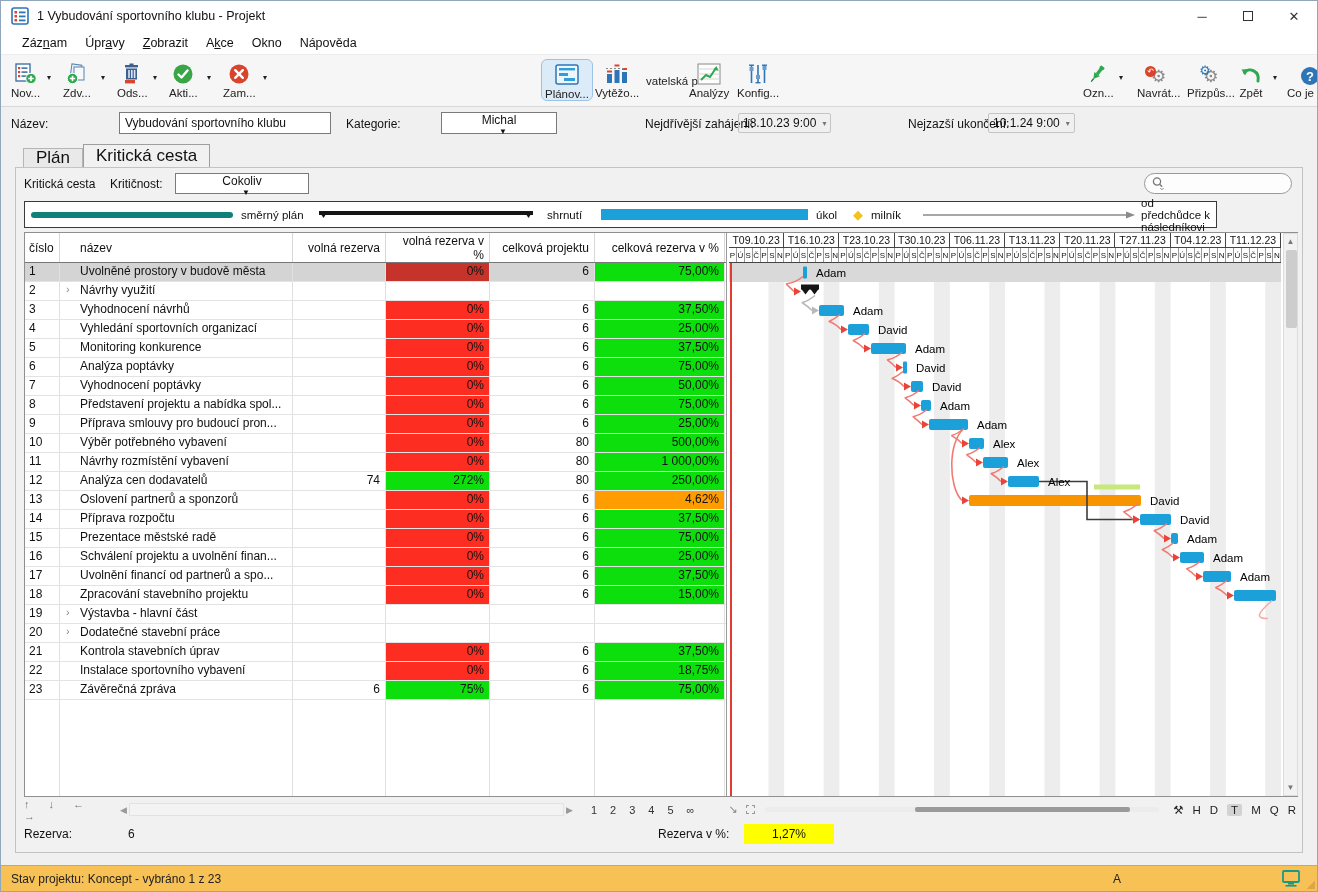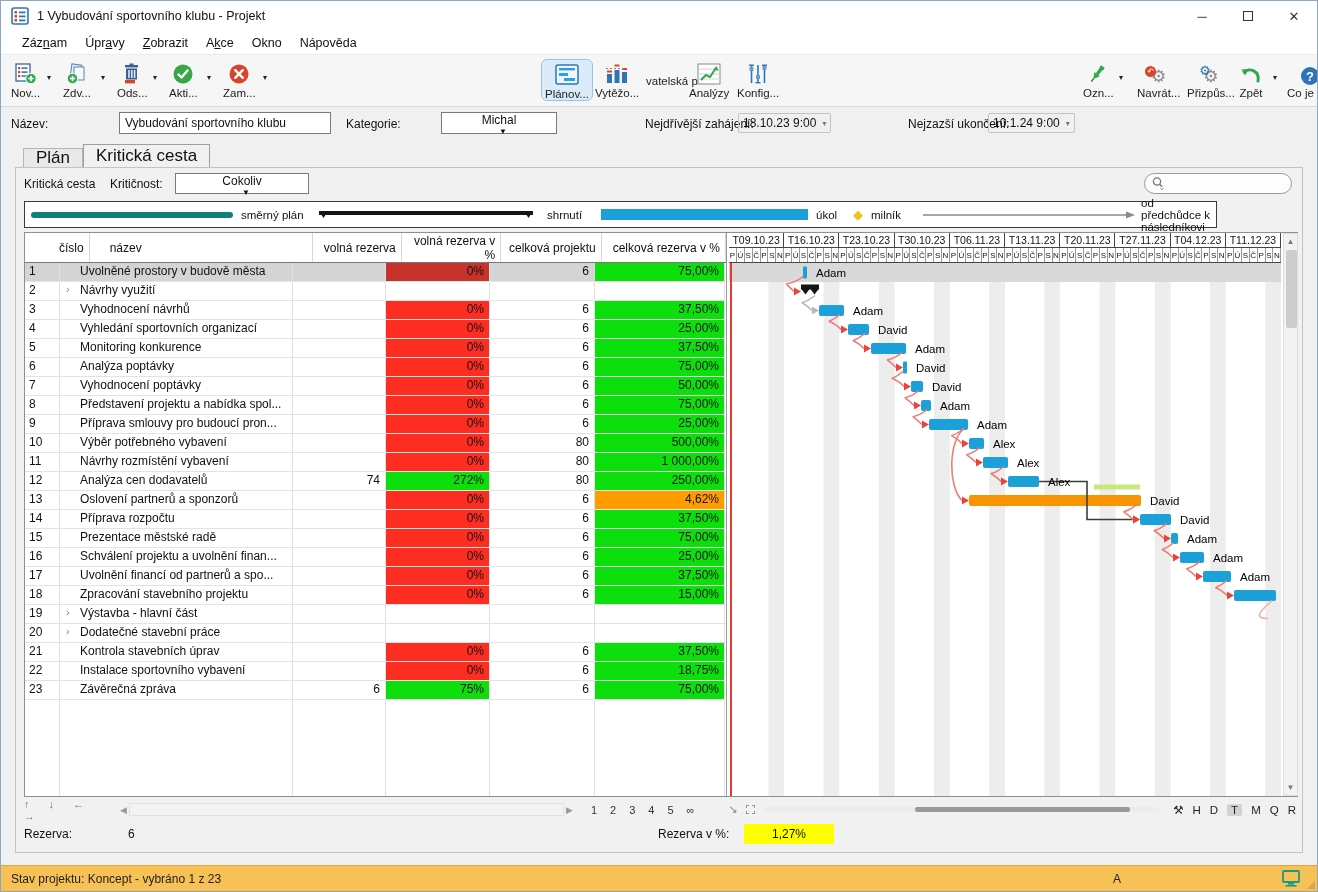--- a/index.html
+++ b/index.html
@@ -46,21 +46,21 @@
   .filterrow{position:absolute;left:8px;top:4px;height:24px;width:1272px;}
   .flab{position:absolute;top:5px;font-size:12px;}
   .searchpill{position:absolute;right:4px;top:1px;width:148px;height:21px;border:1px solid #999;border-radius:11px;background:#fdfdfd;display:flex;align-items:center;padding-left:6px;}
   
   .legendbox{position:absolute;left:8px;top:33px;width:1193px;height:27px;background:#fff;border:1px solid #3a3a3a;}
   .lgitem{position:absolute;top:0;height:25px;display:flex;align-items:center;font-size:11.5px;}
   .lgbar{height:6px;}
   
   .content{position:absolute;left:8px;top:64px;width:1274px;height:565px;background:#fff;border:1px solid #8f8f8f;}
   .ttable{position:absolute;left:0;top:0;width:702px;height:563px;border-right:1px solid #9a9a9a;overflow:hidden;}
-  .thead{display:flex;height:30px;border-bottom:1px solid #777;background:#fff;align-items:center;padding-left:30px;}
+  .thead{display:flex;height:30px;border-bottom:1px solid #777;background:#fff;align-items:center;}
   .thead>div{font-size:12px;color:#111;height:100%;display:flex;align-items:center;border-right:1px solid #d7d7d7;padding:0 5px;}
   .h-r{justify-content:flex-end;}
   #tbody{display:flex;flex-direction:column;height:533px;}
   .trow{display:flex;height:19px;min-height:19px;border-bottom:1px solid #e3e3e3;font-size:12px;}
   .trow>div{border-right:1px solid #e0e0e0;padding:1px 5px;white-space:nowrap;overflow:hidden;}
   .c0{width:35px;padding-left:4px!important;}
   .c1{width:233px;position:relative;padding-left:20px!important;}
   .c2{width:93px;text-align:right;}
   .c3{width:104px;text-align:right;}
   .c4{width:105px;text-align:right;}

